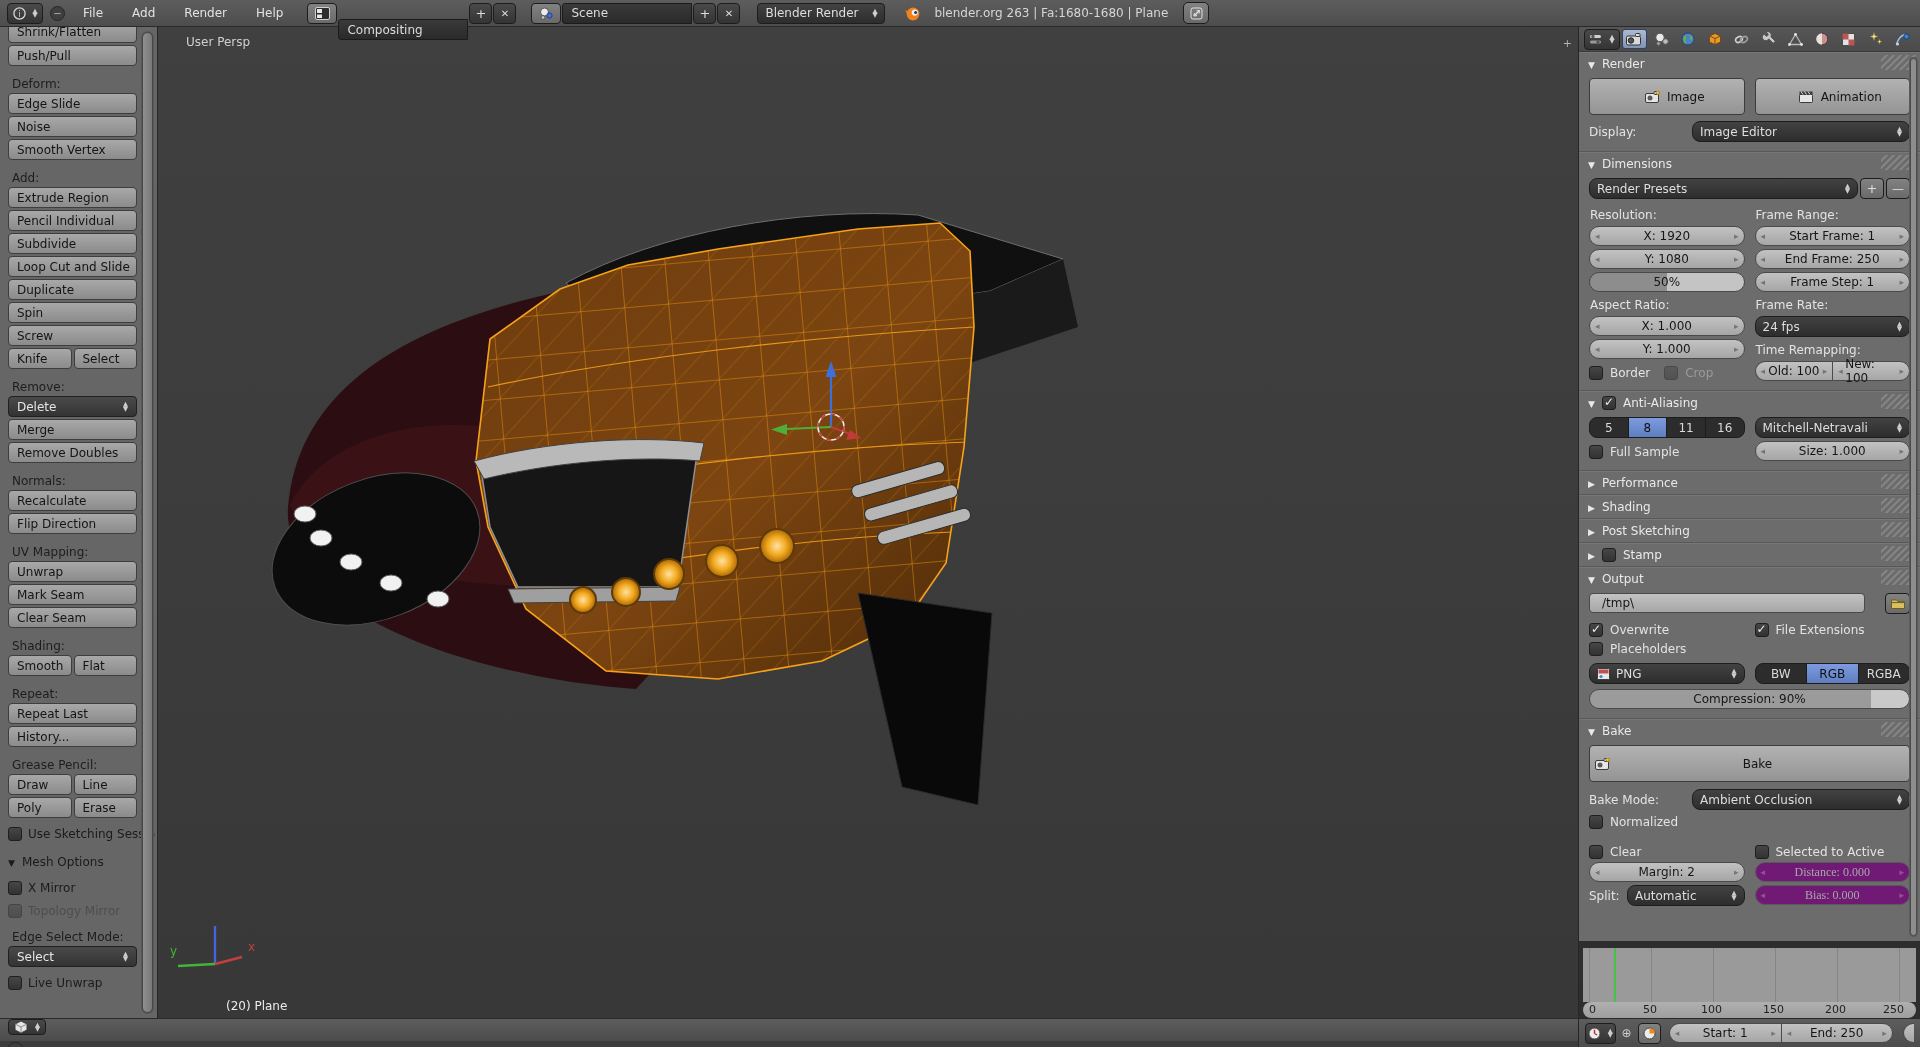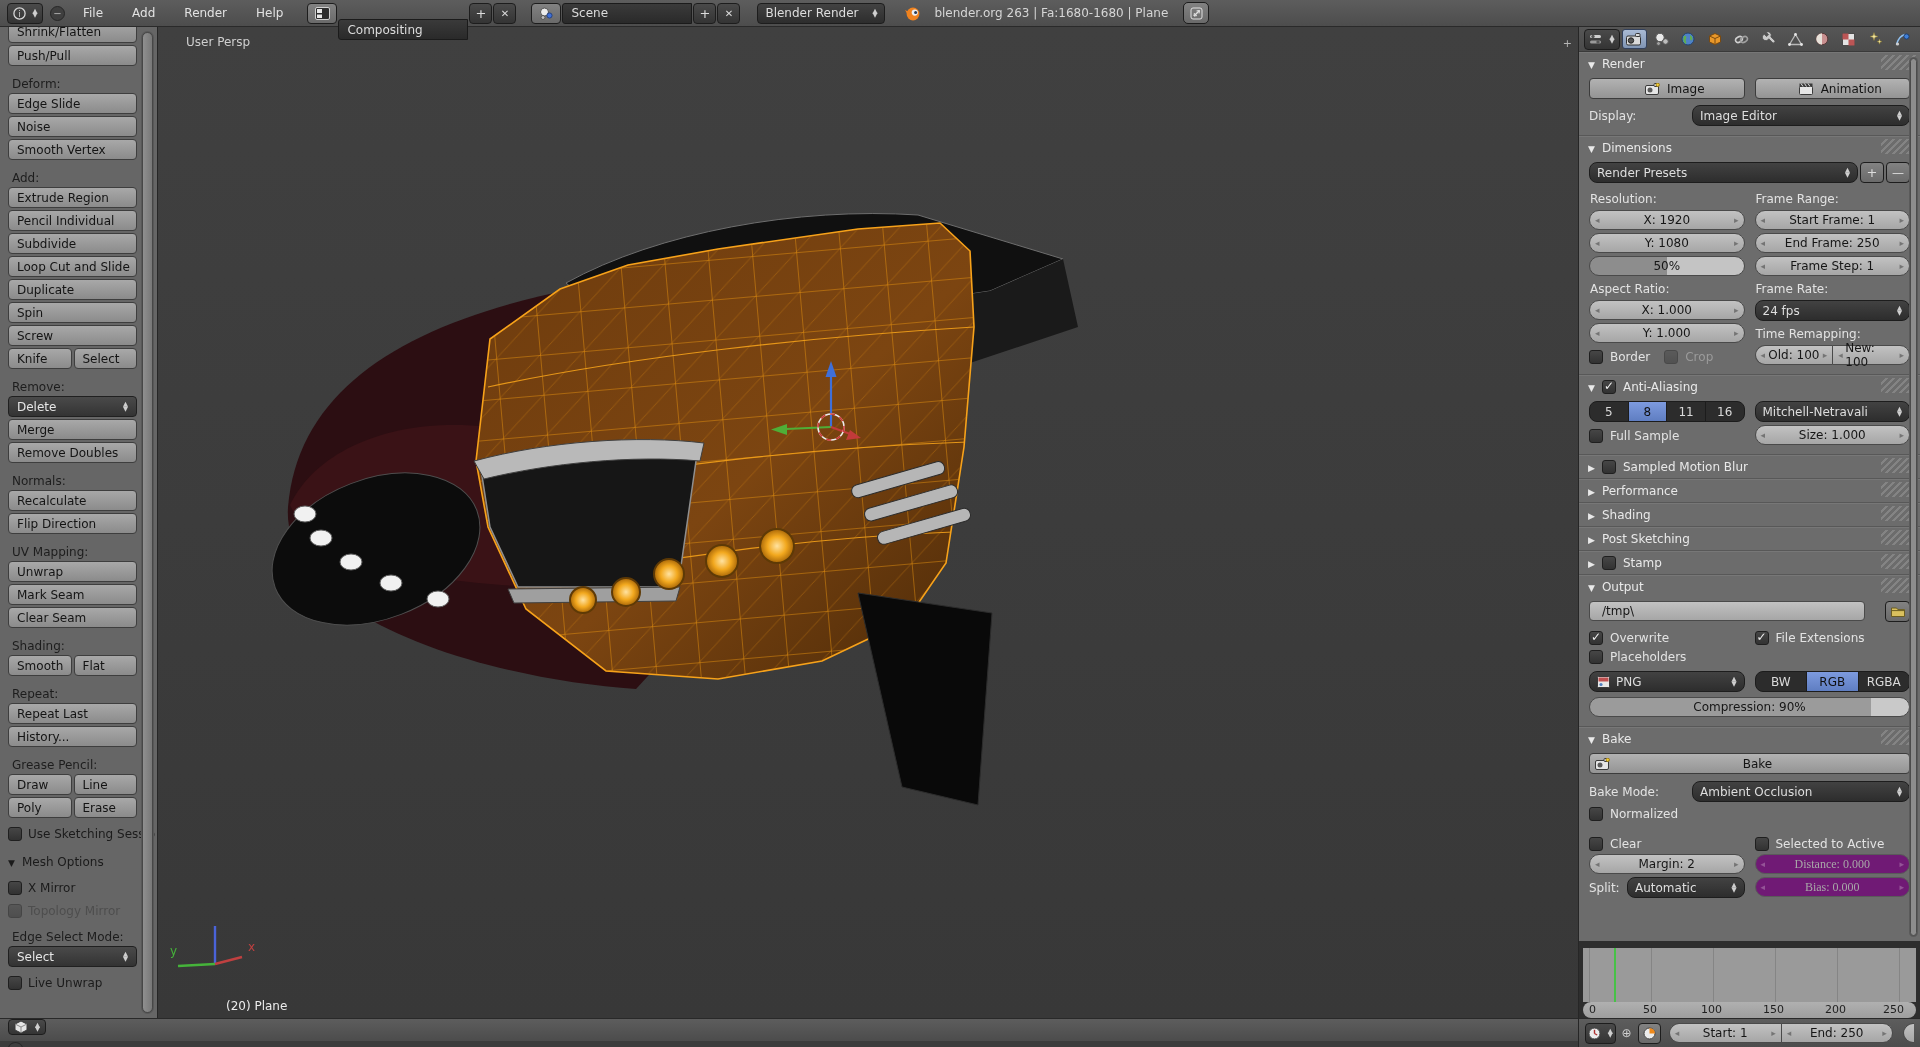--- a/index.html
+++ b/index.html
@@ -77,21 +77,21 @@
            background:#6c6c6c; border-left:1px solid #262626; overflow:hidden; }
   #ptabs { height:25px; display:flex; align-items:center; gap:2px; padding:2px 5px;
            background:linear-gradient(#565656,#4b4b4b); border-bottom:1px solid #3a3a3a; }
   .ptab { width:25px; height:20px; display:flex; align-items:center; justify-content:center; border-radius:3px; }
   .ptab.active { background:linear-gradient(#a9bad4,#8095b4); border:1px solid #33415c; }
   .panel { border-bottom:1px solid #585858; box-shadow:0 1px 0 #777 inset; position:relative; }
   .phead { height:23px; display:flex; align-items:center; gap:7px; padding:0 9px; color:#e9e9e9; position:relative; }
   .phead::after { content:""; position:absolute; right:3px; top:3px; width:36px; height:15px;
       background:repeating-linear-gradient(135deg,transparent 0 3px,rgba(255,255,255,.16) 3px 5px); }
   .pbody { padding:3px 10px 9px 10px; }
-  .lbtn { height:21px; display:flex; align-items:center; justify-content:center; gap:7px;
+  .lbtn { height:37px; display:flex; align-items:center; justify-content:center; gap:7px;
           background:linear-gradient(#b2b2b2,#949494); border:1px solid #3c3c3c; border-radius:4px; color:#141414;padding-left:16px; }
   .pill { height:20px; display:flex; align-items:center; justify-content:center;
           background:linear-gradient(#c2c2c2,#a6a6a6); border:1px solid #4a4a4a; border-radius:10px;
           color:#161616; position:relative; padding:0 12px; }
   .pill::before { content:"◂"; position:absolute; left:5px; color:rgba(0,0,0,.35); font-size:9px; }
   .pill::after  { content:"▸"; position:absolute; right:5px; color:rgba(0,0,0,.35); font-size:9px; }
   .pill.noarrow::before,.pill.noarrow::after { content:""; }
   .pill.dis { background:#701a75; color:#a8a8a8; border-color:#5a5a5a;font-family:Liberation Serif, serif; }
   .pill.dis::before,.pill.dis::after { color:rgba(255,255,255,.25); }
   .slider50 { background:linear-gradient(to right,#8d8d8d 0 50%,#c4c4c4 50%); }
@@ -716,27 +716,20 @@
           <span>Full Sample</span>
         </div>
         <div class="pill">Size: 1.000</div>
       </div>
     </div>
   </div>
 
   <div class="panel">
     <div class="phead">
       <span class="tri-c"></span>
-      <span class="chk"></span>
-      <span>Sampled Motion Blur</span>
-    </div>
-  </div>
-  <div class="panel">
-    <div class="phead">
-      <span class="tri-c"></span>
       <span>Performance</span>
     </div>
   </div>
   <div class="panel">
     <div class="phead">
       <span class="tri-c"></span>
       <span>Shading</span>
     </div>
   </div>
   <div class="panel">

